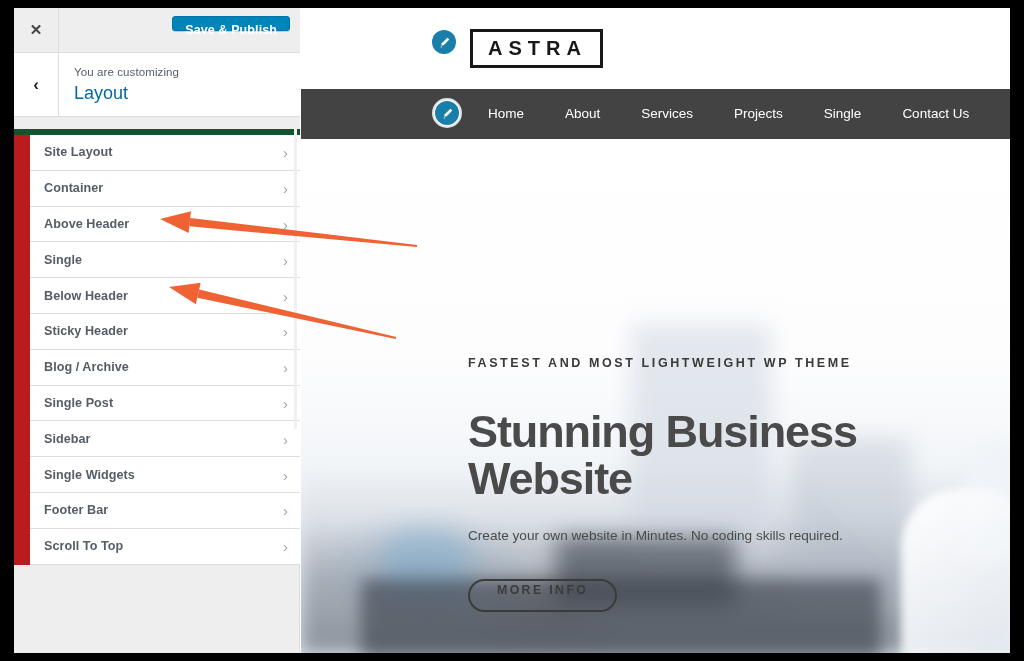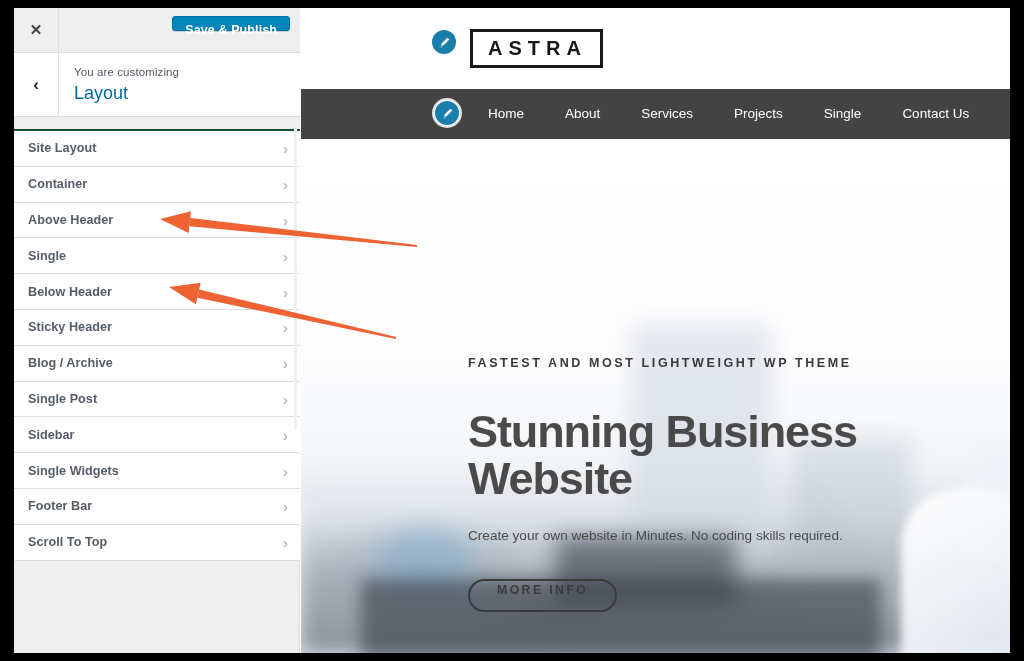--- a/index.html
+++ b/index.html
@@ -105,22 +105,23 @@
 
   #cz-gap {
     position: absolute; left: 0; top: 109px;
     width: 286px; height: 12px;
     background: #eeeeee;
   }
 
   #cz-list {
     position: absolute; left: 0; top: 121px;
     width: 286px;
-    background: #ec4899;
-    border-top: 2px solid #14532d;
+    background: #b91c1c;
+    border-top: 6px solid #14532d;
+    padding-left: 16px;
   }
   .cz-item {
     position: relative;
     height: 35.8px;
     border-bottom: 1px solid #dddddd;
     background: #ffffff;
     cursor: pointer;
     display: flex;
     align-items: center;
   }

